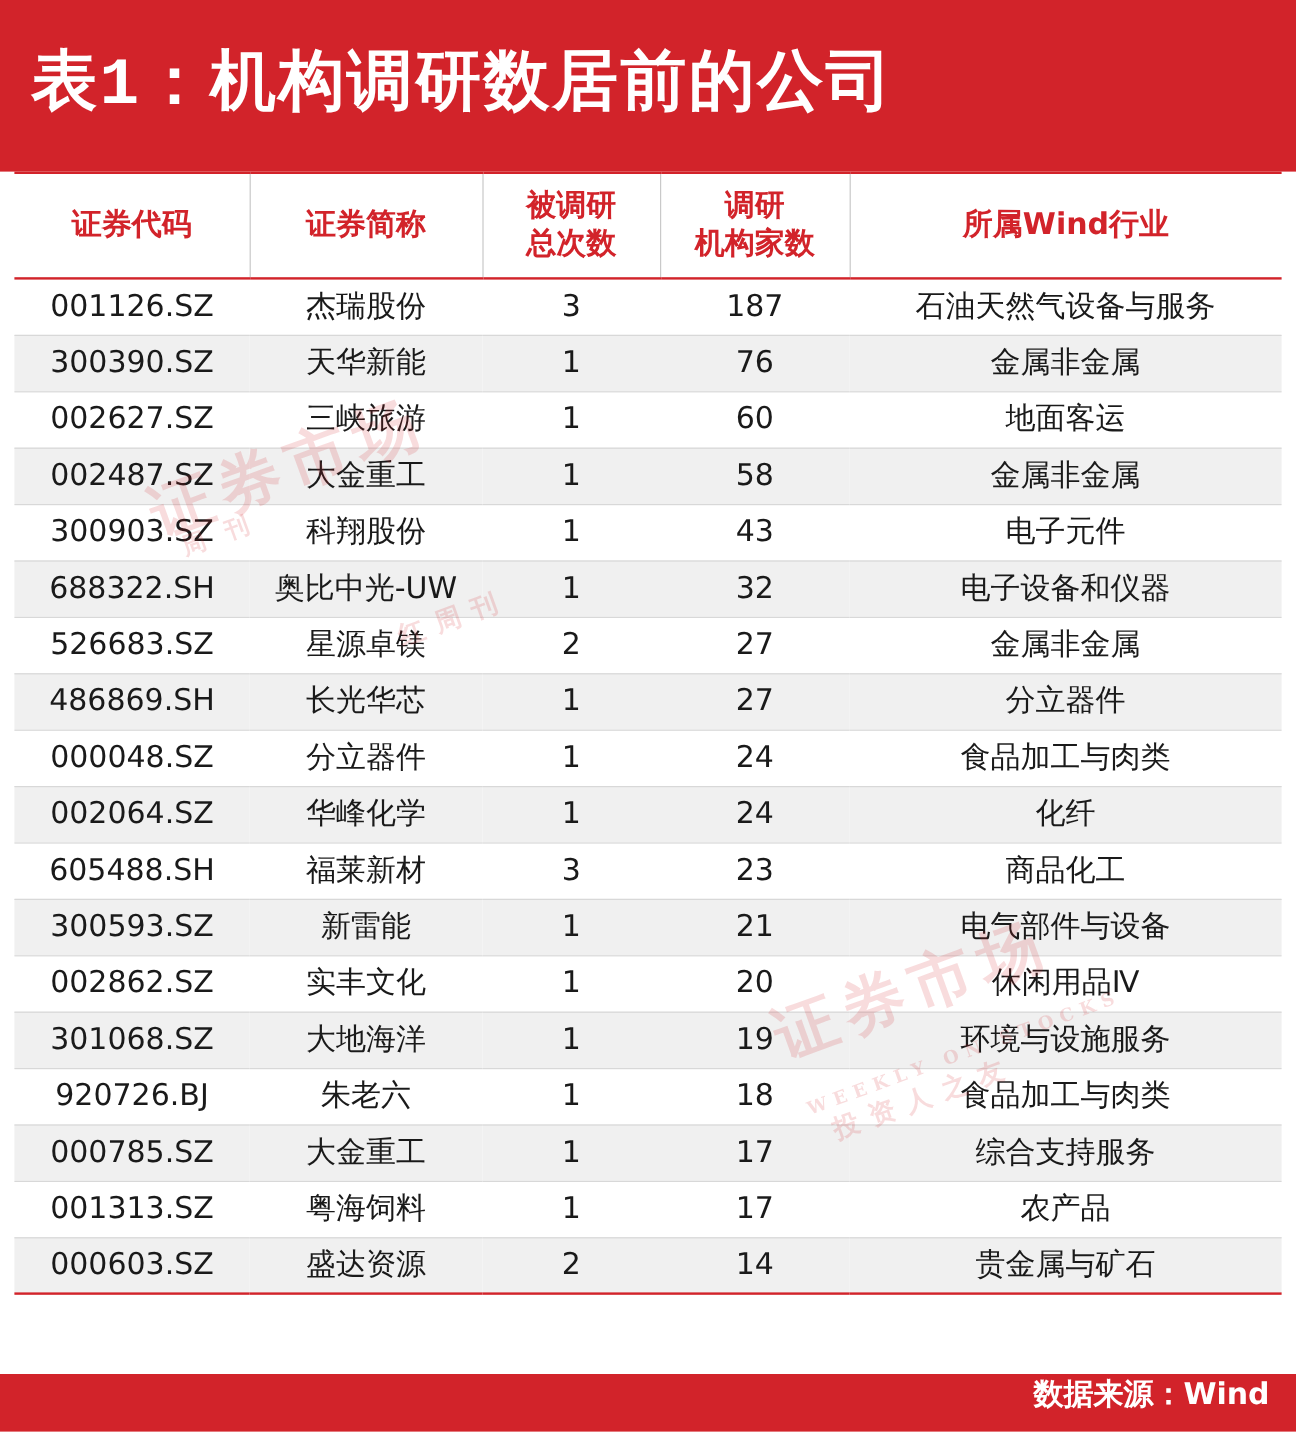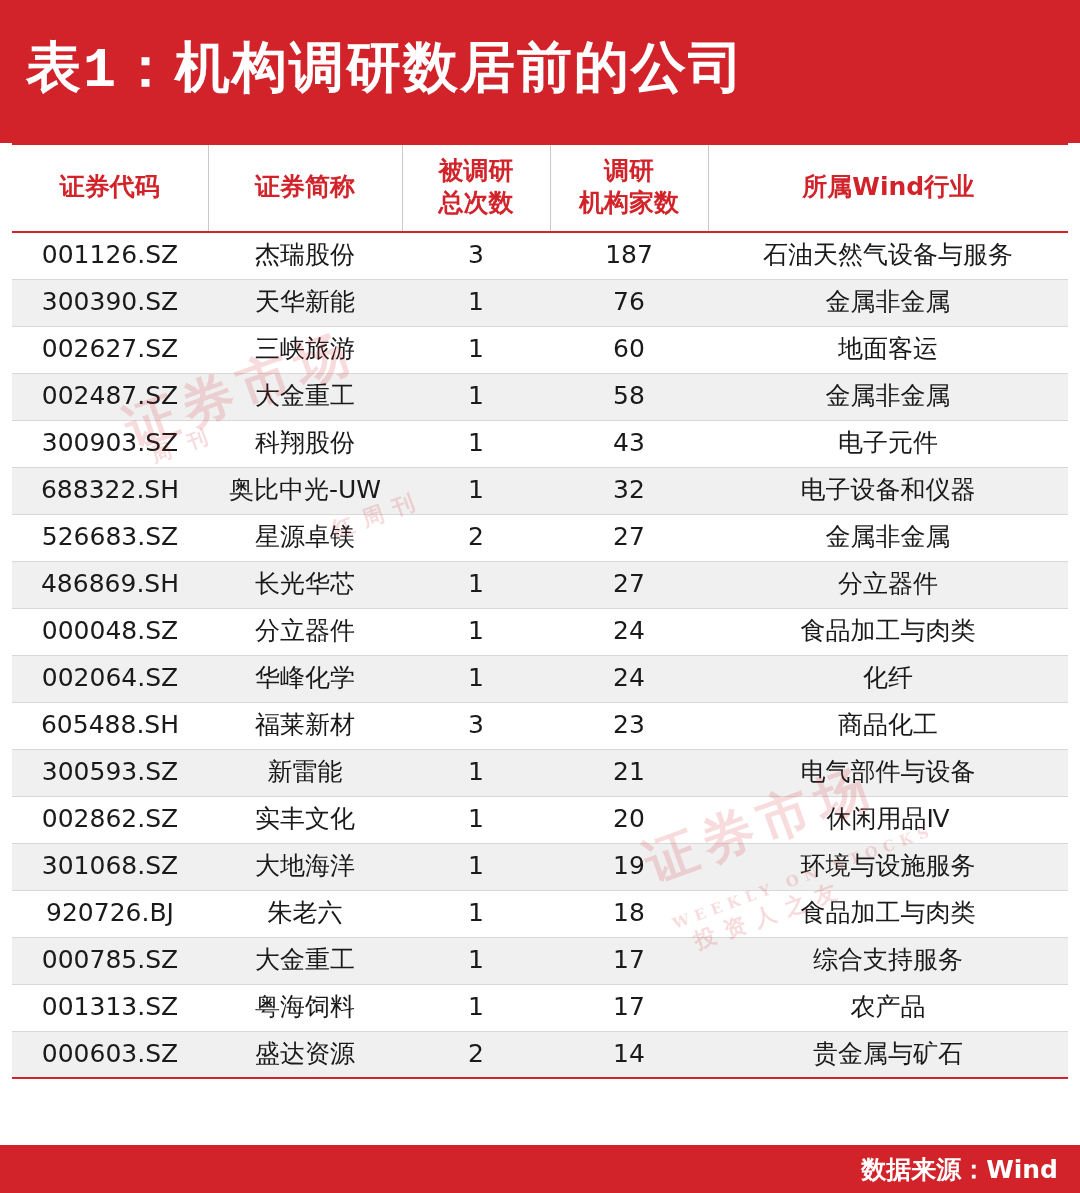--- a/index.html
+++ b/index.html
@@ -144,21 +144,21 @@
   }
   
   .footer {
     position: absolute;
     left: 0;
     bottom: 0;
     width: 1080px;
     height: 48px;
     background: #d2232a;
     display: flex;
-    align-items: center;
+    align-items: flex-start;
     justify-content: flex-end;
     padding-right: 22px;
     box-sizing: border-box;
   }
   .footer-text {
     color: #ffffff;
     font-size: 25px;
     font-weight: bold;
     font-family: "DejaVu Sans", "Liberation Sans", sans-serif;
   }

